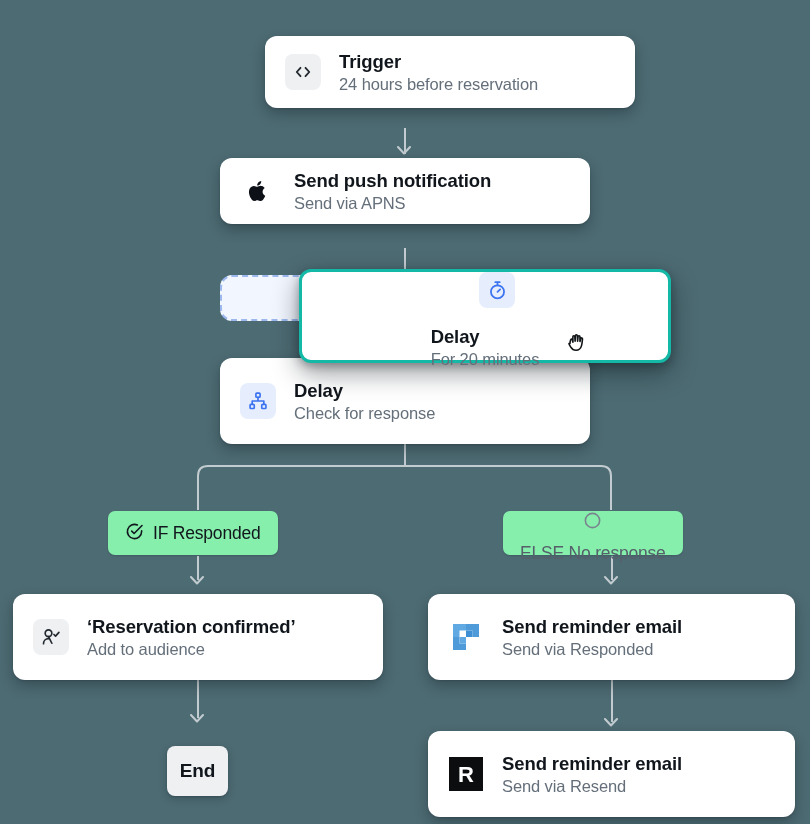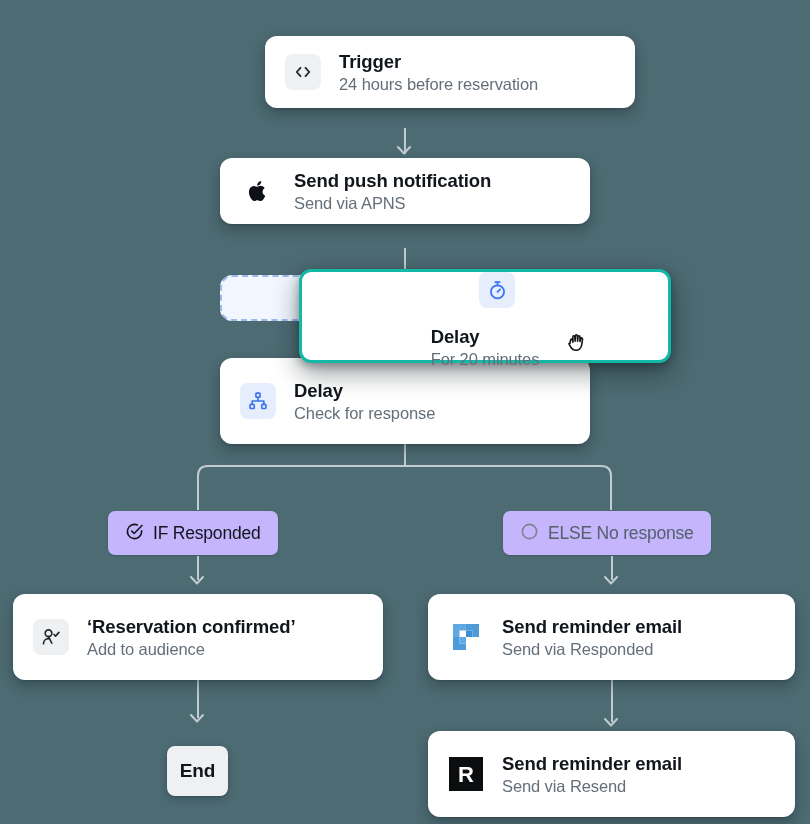--- a/index.html
+++ b/index.html
@@ -62,21 +62,21 @@
     position: absolute;
     border: 2px dashed #9cb8ef;
     background: #f2f6fe;
     border-radius: 12px;
     z-index: 5;
   }
 
   
   .pill {
     position: absolute;
-    background: #c4b5fd;
+    background: #86efac;
     border-radius: 7px;
     display: flex; align-items: center; gap: 9px;
     padding: 0 17px;
     height: 44px;
     box-shadow: 0 1px 2px rgba(16,24,40,.18);
   }
   .pill .plabel { font-size: 17.5px; letter-spacing: -.2px; white-space: nowrap; }
   .pill.if .plabel { color: #11161c; font-weight: 400; }
   .pill.else .plabel { color: #55606b; font-weight: 400; }
 
@@ -201,21 +201,21 @@
   <div class="pill if" style="left:108px; top:511px;">
     <span>
       <svg width="19" height="19" viewBox="0 0 24 24" fill="none" stroke="#11161c" stroke-width="2" stroke-linecap="round" stroke-linejoin="round">
         <path d="M21 11.2V12a9 9 0 1 1-5.3-8.2"></path>
         <path d="M8.5 11.5 L11.5 14.5 L21.5 4.5"></path>
       </svg>
     </span>
     <span class="plabel">IF Responded</span>
   </div>
 
-  <div class="pill else" style="left:503px; top:511px;">
+  <div class="pill else" style="left:503px; top:511px;flex-direction:column;">
     <span>
       <svg width="19" height="19" viewBox="0 0 24 24" fill="none" stroke="#7a848e" stroke-width="2">
         <circle cx="12" cy="12" r="9"></circle>
       </svg>
     </span>
     <span class="plabel">ELSE No response</span>
   </div>
 
   <div class="card" style="left:13px; top:594px; width:370px; height:86px;">
     <div class="tile">

